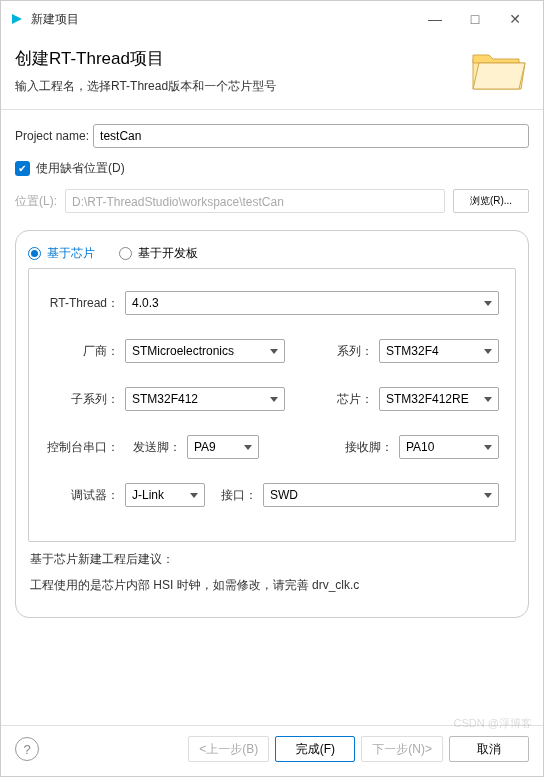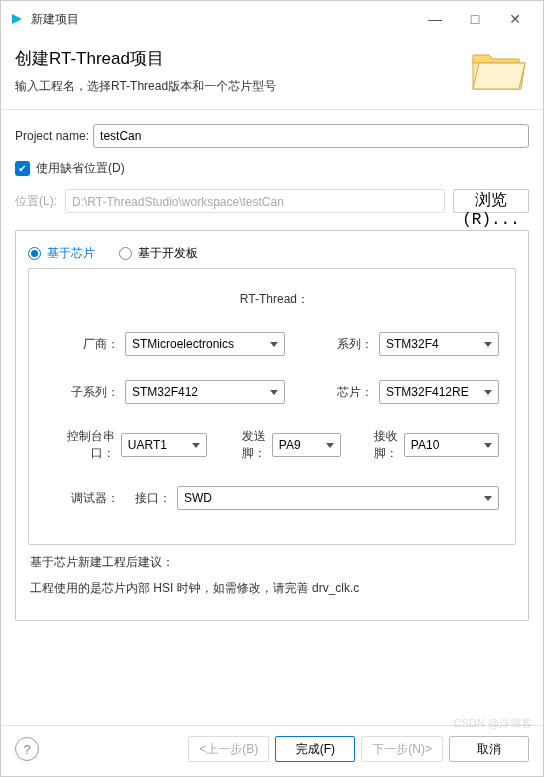--- a/index.html
+++ b/index.html
@@ -16,22 +16,22 @@
 .form { padding: 14px; flex: 1; overflow: auto; }
 .row { display: flex; align-items: center; margin-bottom: 12px; gap: 4px; font-size: 12px; }
 .row label { color: #333; white-space: nowrap; }
 .text-input { flex: 1; height: 24px; border: 1px solid #aaa; padding: 0 6px; font-size: 12px; border-radius: 3px; }
 .text-input:disabled { background: #f5f5f5; color: #888; }
 .checkbox-row { display: flex; align-items: center; gap: 6px; margin-bottom: 12px; font-size: 12px; color: #333; }
 .checkbox { width: 15px; height: 15px; border-radius: 3px; background: #0078d4; display: flex; align-items: center; justify-content: center; color: #fff; font-size: 10px; }
 .loc-row { display: flex; align-items: center; gap: 8px; margin-bottom: 17px; font-size: 12px; }
 .loc-label { color: #aaa; }
 .loc-input { flex: 1; height: 24px; border: 1px solid #ddd; padding: 0 6px; font-size: 12px; color: #aaa; background: #fff; border-radius: 2px; line-height: 24px; }
-.browse-btn { width: 76px; height: 24px; border: 1px solid #ccc; background: #fff; font-size: 16px; border-radius: 2px; font-family: Liberation Mono, monospace; }
-.panel { border: 1px solid #ccc; border-radius: 1px; padding: 14px 12px 8px 12px; margin-bottom: 14px; }
+.browse-btn { width: 76px; height: 24px; border: 1px solid #ccc; background: #fff; font-size: 10px; border-radius: 2px; }
+.panel { border: 1px solid #ccc; border-radius: 14px; padding: 14px 12px 8px 12px; margin-bottom: 14px; }
 .radio-row { display: flex; gap: 24px; margin-bottom: 6px; font-size: 12px; }
 .radio { display: flex; align-items: center; gap: 6px; }
 .radio-btn { width: 13px; height: 13px; border: 1px solid #888; border-radius: 50%; display: flex; align-items: center; justify-content: center; }
 .radio-btn.on::after { content: ""; width: 7px; height: 7px; background: #0078d4; border-radius: 50%; }
 .radio.on .radio-btn { border-color: #0078d4; }
 .radio.on span { color: #0078d4; font-weight: 500; }
 .inner-panel { border: 1px solid #ccc; border-radius: 2px; padding: 22px 16px 10px 16px; }
 .field-row { display: flex; align-items: center; margin-bottom: 24px; gap: 6px; font-size: 12px; justify-content: center; }
 .field-label { text-align: right; color: #333; }
 .select { height: 24px; border: 1px solid #aaa; border-radius: 2px; background: #fff; display: flex; align-items: center; padding: 0 6px; font-size: 12px; position: relative; }
@@ -96,20 +96,23 @@
       </div>
       <div class="radio">
         <div class="radio-btn"></div>
         <span>基于开发板</span>
       </div>
     </div>
 
     <div class="inner-panel">
       <div class="field-row">
         <div class="field-label" style="width:74px">RT-Thread：</div>
+        <div class="select" style="flex:1">
+            <span>4.0.3</span>
+          </div>
       </div>
       <div class="field-row">
         <div class="field-label" style="width:74px">厂商：</div>
         <div class="select" style="width:160px">
             <span>STMicroelectronics</span>
           </div>
         <div style="flex:1"></div>
         <div class="field-label">系列：</div>
         <div class="select" style="width:120px">
             <span>STM32F4</span>
@@ -121,35 +124,35 @@
             <span>STM32F412</span>
           </div>
         <div style="flex:1"></div>
         <div class="field-label">芯片：</div>
         <div class="select" style="width:120px">
             <span>STM32F412RE</span>
           </div>
       </div>
       <div class="field-row">
         <div class="field-label" style="width:74px">控制台串口：</div>
-        <div class="select" style="width:90px">
-            <span>UART1</span>
-          </div>
         <div class="field-label" style="margin-left:8px">发送脚：</div>
         <div class="select" style="width:72px">
             <span>PA9</span>
           </div>
         <div style="flex:1"></div>
         <div class="field-label">接收脚：</div>
         <div class="select" style="width:100px">
             <span>PA10</span>
           </div>
       </div>
       <div class="field-row">
         <div class="field-label" style="width:74px">调试器：</div>
+        <div class="select" style="width:80px">
+            <span>J-Link</span>
+          </div>
         <div class="field-label" style="margin-left:10px">接口：</div>
         <div class="select" style="flex:1">
             <span>SWD</span>
           </div>
       </div>
     </div>
 
     <div class="suggest">
       <div>基于芯片新建工程后建议：</div>
       <div>工程使用的是芯片内部 HSI 时钟，如需修改，请完善 drv_clk.c</div>

